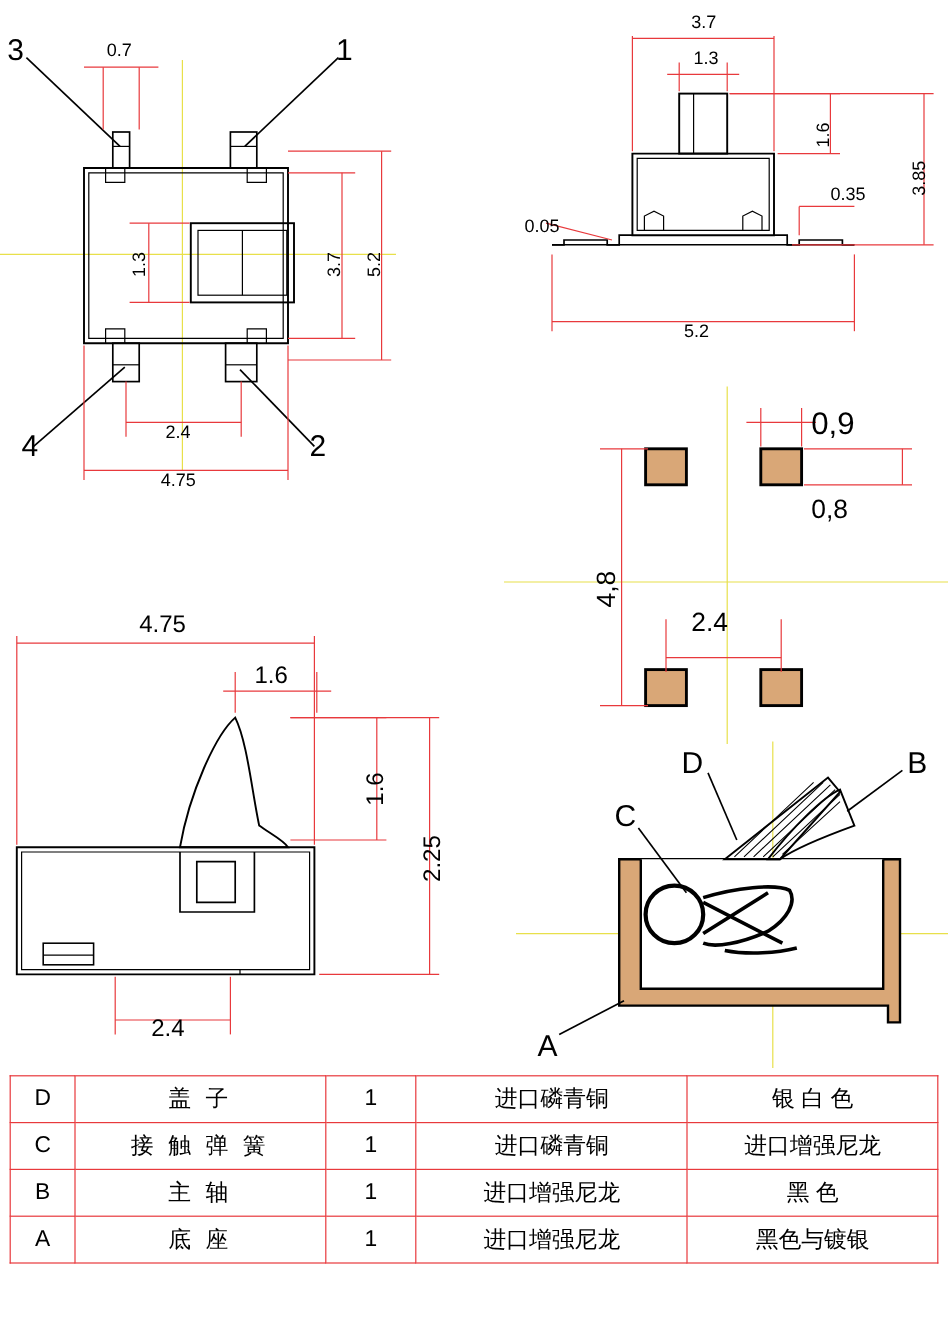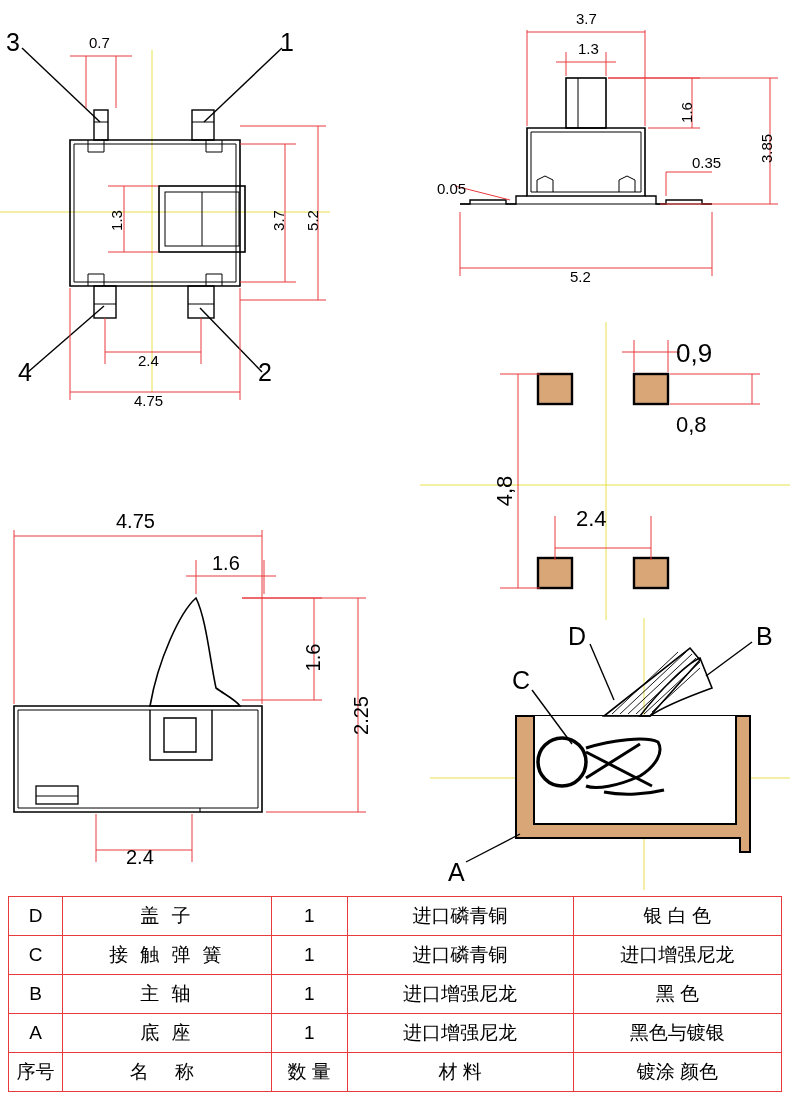--- a/index.html
+++ b/index.html
@@ -273,23 +273,16 @@
       <td class="c-mat">进口增强尼龙</td>
       <td class="c-col">黑     色</td>
     </tr>
     <tr>
       <td class="c-id">A</td>
       <td class="c-name sp">底        座</td>
       <td class="c-qty">1</td>
       <td class="c-mat">进口增强尼龙</td>
       <td class="c-col">黑色与镀银</td>
     </tr>
-    <tr>
-      <td class="c-id">序号</td>
-      <td class="c-name spwide">名      称</td>
-      <td class="c-qty">数 量</td>
-      <td class="c-mat">材      料</td>
-      <td class="c-col">镀涂   颜色</td>
-    </tr>
   </tbody>
     </table>
 
 </div>
 
 </body></html>

